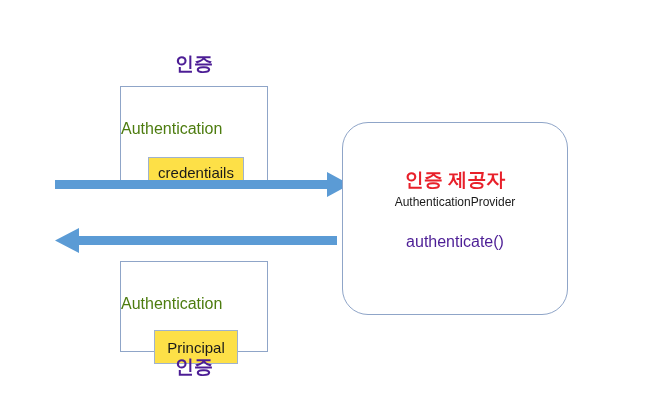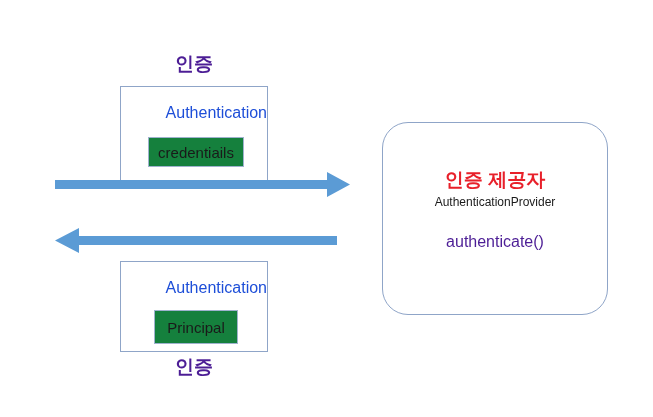--- a/index.html
+++ b/index.html
@@ -34,46 +34,47 @@
   
   .auth-box {
     border: 1.6px solid #8FA5C8;
     background: #ffffff;
     box-sizing: border-box;
   }
   .auth-box-title {
     position: absolute;
     left: 0;
     right: 0;
-    text-align: right;
+    text-align: left;
     font-size: 16px;
-    color: #1d4ed8;
+    color: #4d7c0f;
     white-space: nowrap;
+    margin-top: 16px;
   }
 
   
   .inner-box {
     border: 1.3px solid #9FB2CE;
-    background: #15803d;
+    background: #fde047;
     box-sizing: border-box;
     display: flex;
     align-items: center;
     justify-content: center;
     font-size: 15px;
     color: #1a1a1a;
     white-space: nowrap;
+    margin-top: 20px;
   }
 
   
   .provider-box {
     border: 1.6px solid #8FA5C8;
     border-radius: 26px;
     background: #ffffff;
     box-sizing: border-box;
-    margin-left: 40px;
   }
   .provider-kr {
     position: absolute;
     left: 0; right: 0;
     text-align: center;
     color: #E8202A;
     font-size: 19px;
     font-weight: 700;
     white-space: nowrap;
     line-height: 1;

